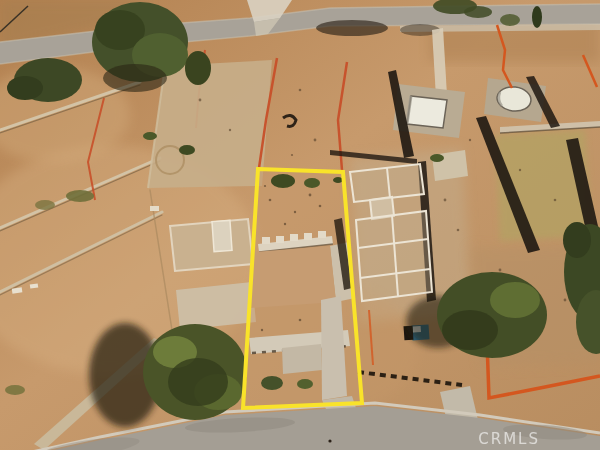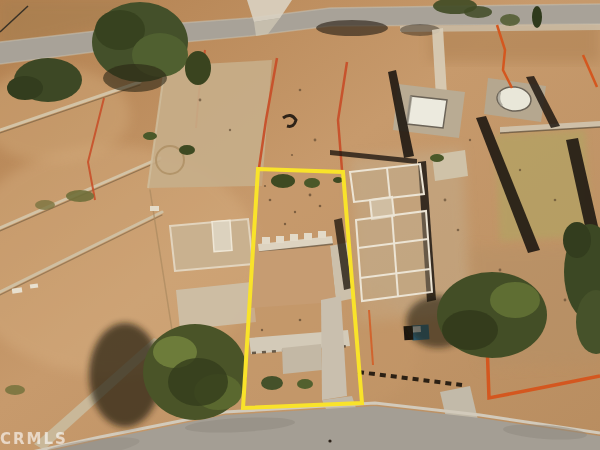--- a/index.html
+++ b/index.html
@@ -3,22 +3,22 @@
 <meta charset="utf-8">
 <style>
   html,body{margin:0;padding:0;background:#222;}
   .stage{
     position:relative;width:600px;height:450px;overflow:hidden;
     font-family:"DejaVu Sans", sans-serif;
     background:#bf9266;
   }
   .stage svg{position:absolute;left:0;top:0;}
   .watermark{
-    position:absolute;left:0;top:430px;width:540px;text-align:left;
-    font-size:15px;font-weight:700;letter-spacing:2px;
+    position:absolute;left:0;top:430px;width:540px;text-align:right;
+    font-size:15px;font-weight:400;letter-spacing:2px;
     color:var(--watermark, rgba(255,255,255,0.55));
     text-shadow:0 0 1px rgba(255,255,255,0.15);
     user-select:none;pointer-events:none;
   }
 </style>
 </head>
 <body>
 
 <div class="stage">
 <svg width="600" height="450" viewBox="0 0 600 450">

